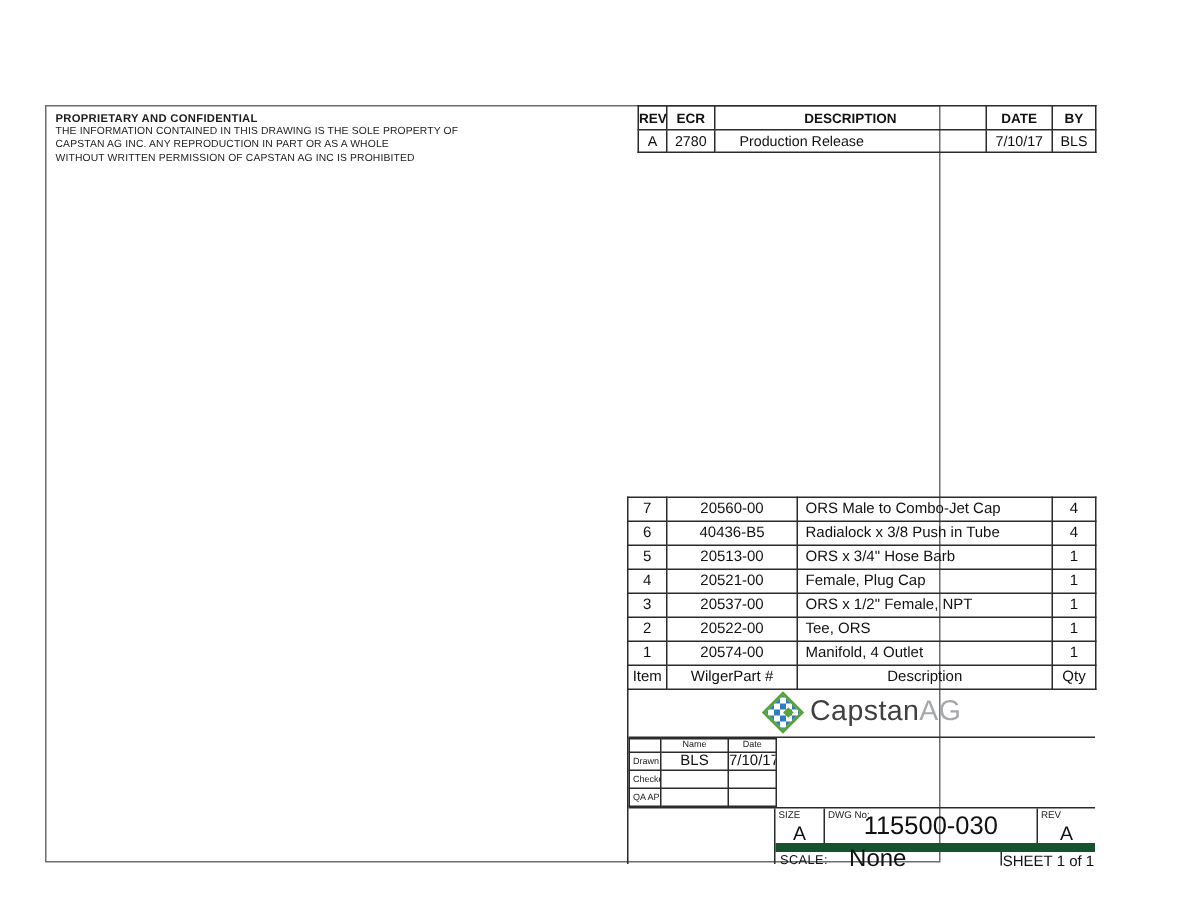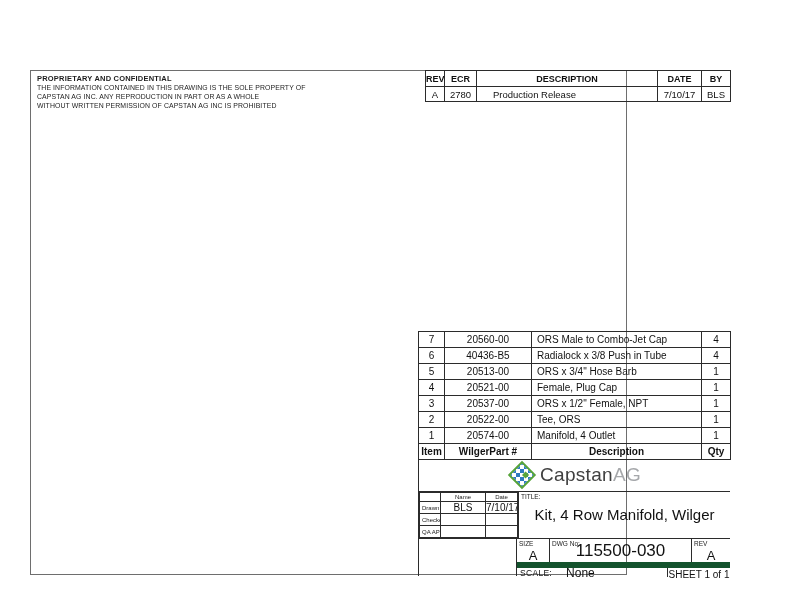--- a/index.html
+++ b/index.html
@@ -22,21 +22,21 @@
   
   .rev-table { position:absolute; left:394px; top:-1px; width:305px; }
   .rev-table th { font-size:9px; font-weight:bold; text-align:center; height:16px; }
   .rev-table td { font-size:9.5px; text-align:center; height:15px; }
   .rev-table .al { text-align:left; padding-left:16px; }
 
   
   .bom-table { position:absolute; left:387px; top:260px; width:312px; }
   .bom-table td { font-size:10px; text-align:center; height:16px; }
   .bom-table .al { text-align:left; padding-left:5px; }
-  .bom-table .hd { font-weight:bold; }
+  .bom-table .hd { font-weight:normal; }
 
   
   .titleblock { position:absolute; left:387px; top:388px; width:312px; height:117px;
                 border-left:1px solid #2b2b2b; }
   .logo-row { height:32px; display:flex; align-items:center; justify-content:center; }
 
   .logo { display:flex; align-items:center; }
   .logo-icon { position:relative; width:28px; height:28px; margin-right:4px; }
   .diamond { position:absolute; left:4px; top:4px; width:20px; height:20px;
              transform:rotate(45deg); border:2.2px solid #57a439; background:#fff; overflow:hidden; }
@@ -66,21 +66,21 @@
   .size-cell { width:33px; border-right:1px solid #2b2b2b; position:relative; }
   .size-val { text-align:center; font-size:13px; margin-top:1px; }
   .dwg-cell { width:142px; border-right:1px solid #2b2b2b; position:relative; }
   .dwg-lbl { position:absolute; left:2px; top:1px; font-size:6.5px; color:#222; }
   .dwg-val { text-align:center; font-size:17px; line-height:24px; }
   .rev-cell { flex:1; position:relative; }
   .rev-val { text-align:center; font-size:13px; margin-top:1px; }
   .scale-row { height:15px; border-top:6px solid #14532d; display:flex; }
   .scale-cell { width:150px; display:flex; align-items:center; }
   .scale-lbl { font-size:8.5px; padding-left:3px; letter-spacing:0.3px; }
-  .scale-val { font-size:12px; margin-left:14px; }
+  .scale-val { font-size:16px; margin-left:14px; }
   .sheet-cell { flex:1; border-left:1px solid #2b2b2b; font-size:10px;
                 text-align:center; line-height:14px; }
 </style>
 </head>
 <body>
 
 <div class="page">
   <div class="frame">
 
     <div class="proprietary">
@@ -214,24 +214,20 @@
             <td class="val"></td>
             <td class="val"></td>
           </tr>
           <tr>
             <td class="lbl">QA APP</td>
             <td class="val"></td>
             <td class="val"></td>
           </tr>
         </tbody>
           </table>
-        <div class="title-box">
-          <div class="tiny">TITLE:</div>
-          <div class="title-text">Kit, 4 Row Manifold, Wilger</div>
-        </div>
       </div>
 
       <div class="bot-row">
         <div class="empty-cell"></div>
         <div class="right-stack">
           <div class="size-row">
             <div class="size-cell">
               <div class="tiny">SIZE</div>
               <div class="size-val">A</div>
             </div>

